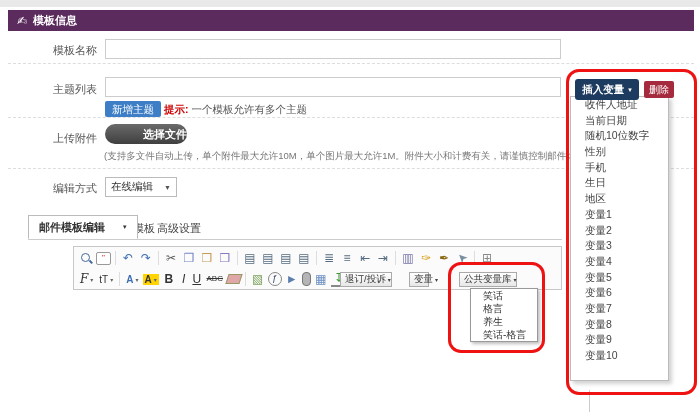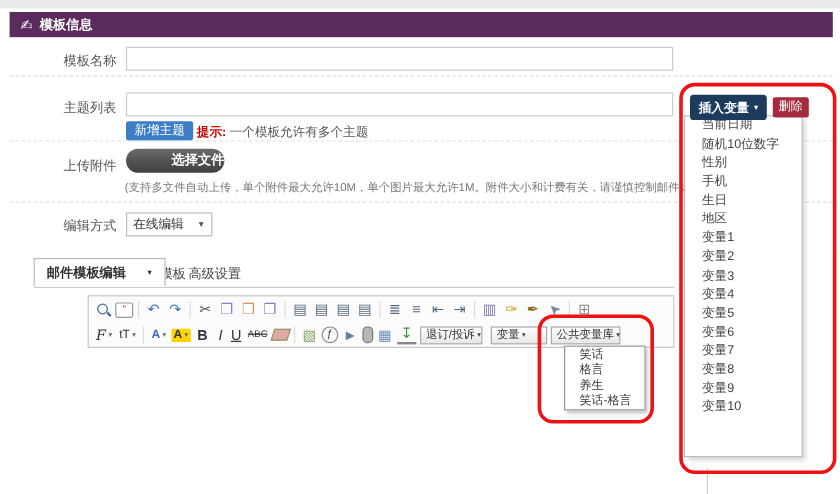--- a/index.html
+++ b/index.html
@@ -191,25 +191,25 @@
       <span class="sep"></span>
       <span class="ti" style="color:#7aa25c;">▧</span>
       <span class="fcirc">ƒ</span>
       <span class="ti" style="color:#5a7fae;">►</span>
       <span class="pill"></span>
       <span class="ti" style="color:#6b8fc2;">▦</span>
       <span class="ti" style="color:#3c9632;border-bottom:2px solid #888;height:13px;line-height:12px;">↧</span>
       <span class="ti" style="color:#555;">∞</span>
       <span class="ti unlink" style="color:#aaa;"><span>∞</span><span class="ux">✕</span></span>
     </div>
-    <div class="combo" style="left:276px;width:52px;text-align:center;">
+    <div class="combo" style="left:266px;width:52px;text-align:center;">
       <span>退订/投诉</span>
       <span class="car">▾</span>
     </div>
-    <div class="combo" style="left:335px;width:47px;">
+    <div class="combo" style="left:335px;width:20px;">
       <span>变量</span>
       <span class="car">▾</span>
     </div>
     <div class="combo" style="left:385px;width:58px;">
       <span>公共变量库</span>
       <span class="car">▾</span>
     </div>
   </div>
 
   <div class="abs" id="editor-body"></div>
@@ -221,20 +221,21 @@
     <div class="pm-item">养生</div>
     <div class="pm-item">笑话-格言</div>
   </div>
 
   <div class="abs" id="btn-insert-var">
     <span>插入变量</span>
     <span class="car">▾</span>
   </div>
   <div class="abs" id="btn-delete-var">删除</div>
   <div class="abs" id="var-panel">
+    <div class="vp-item">收件人地址</div>
     <div class="vp-item">当前日期</div>
     <div class="vp-item">随机10位数字</div>
     <div class="vp-item">性别</div>
     <div class="vp-item">手机</div>
     <div class="vp-item">生日</div>
     <div class="vp-item">地区</div>
     <div class="vp-item">变量1</div>
     <div class="vp-item">变量2</div>
     <div class="vp-item">变量3</div>
     <div class="vp-item">变量4</div>

